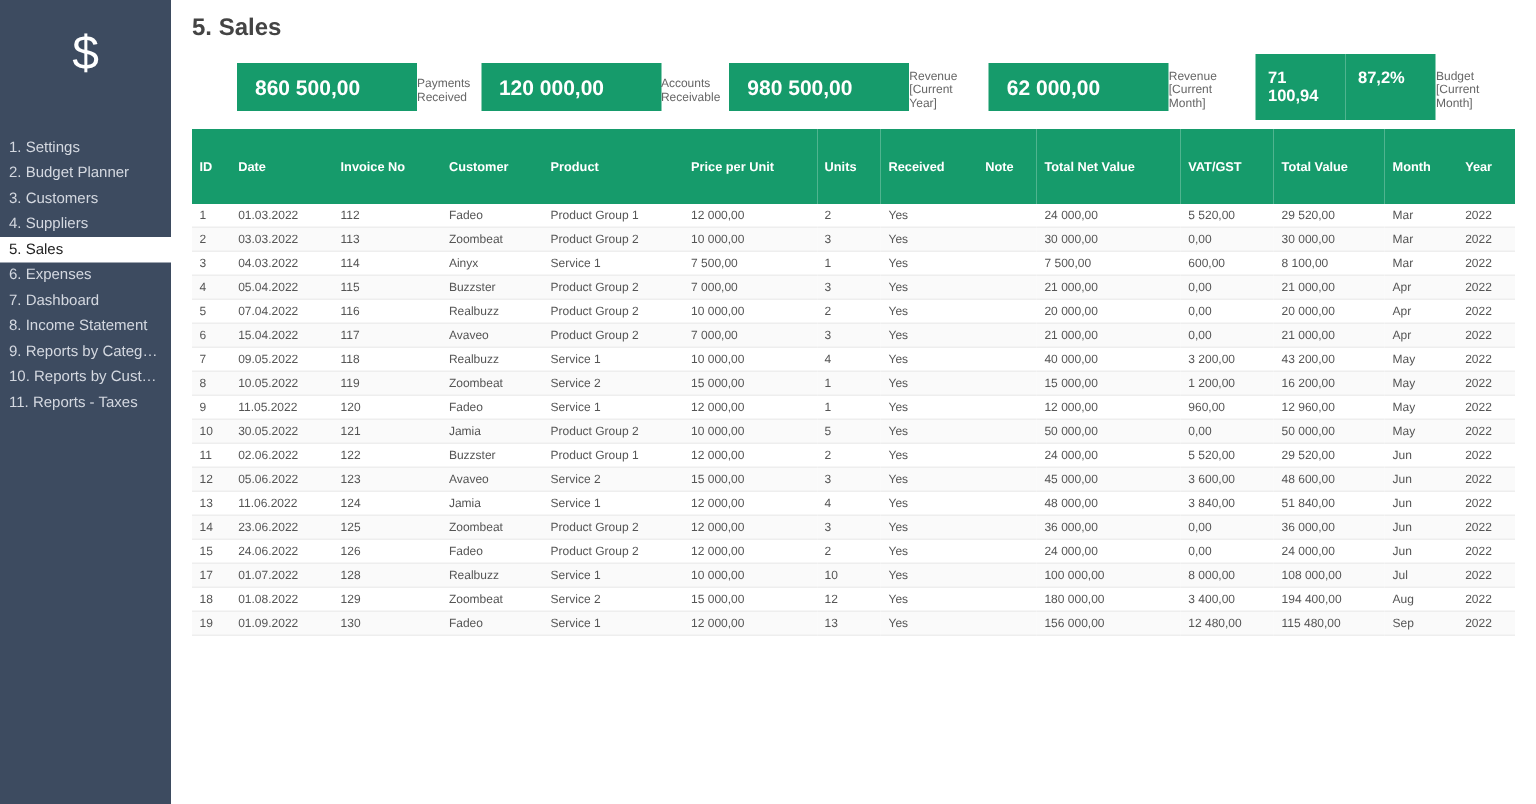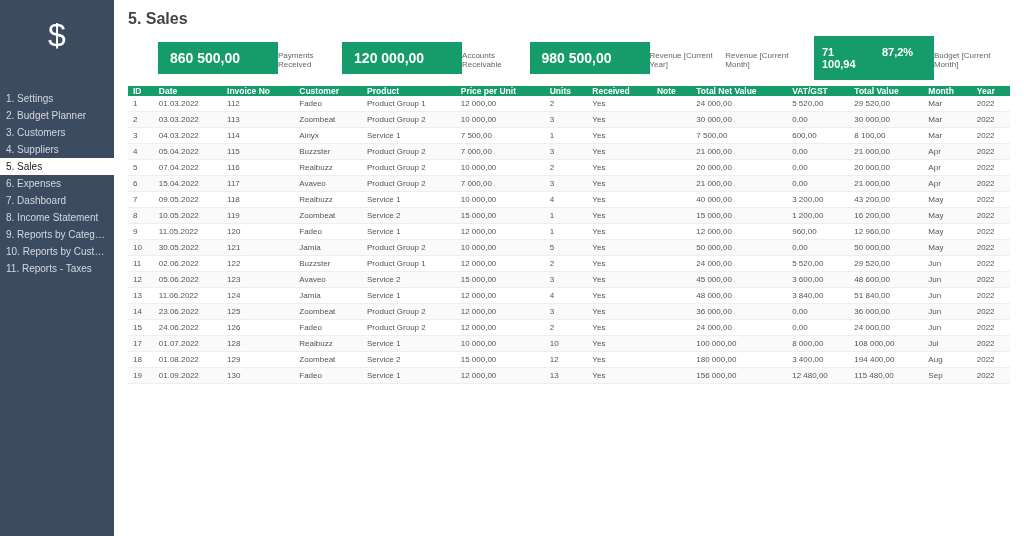--- a/index.html
+++ b/index.html
@@ -66,21 +66,21 @@
     .kpi-box.small { min-width:60px; font-size:11px; padding:10px 8px; }
     .kpi-label { font-size:8px; color:#666; margin-top:3px; }
     .kpi-pair { display:flex; gap:0; }
     
     .tbl-wrap { overflow:auto; }
     table { border-collapse:collapse; width:100%; font-size:8px; }
     th {
       background:#169b6b;
       color:#fff;
       text-align:left;
-      padding:0 5px;
+      padding:20px 5px;
       font-weight:600;
       font-size:8.5px;
       white-space:nowrap;
     }
     td {
       padding:3px 5px;
       border-bottom:1px solid #eee;
       white-space:nowrap;
       color:#555;
     }
@@ -118,20 +118,21 @@
       </div>
       <div class="kpi">
         <div class="kpi-box">120 000,00</div>
         <div class="kpi-label">Accounts Receivable</div>
       </div>
       <div class="kpi">
         <div class="kpi-box">980 500,00</div>
         <div class="kpi-label">Revenue [Current Year]</div>
       </div>
       <div class="kpi">
+        <div class="kpi-box">62 000,00</div>
         <div class="kpi-label">Revenue [Current Month]</div>
       </div>
       <div class="kpi">
         <div class="kpi-pair">
           <div class="kpi-box small">71 100,94</div>
           <div class="kpi-box small">87,2%</div>
         </div>
         <div class="kpi-label">Budget [Current Month]</div>
       </div>
     </div>

